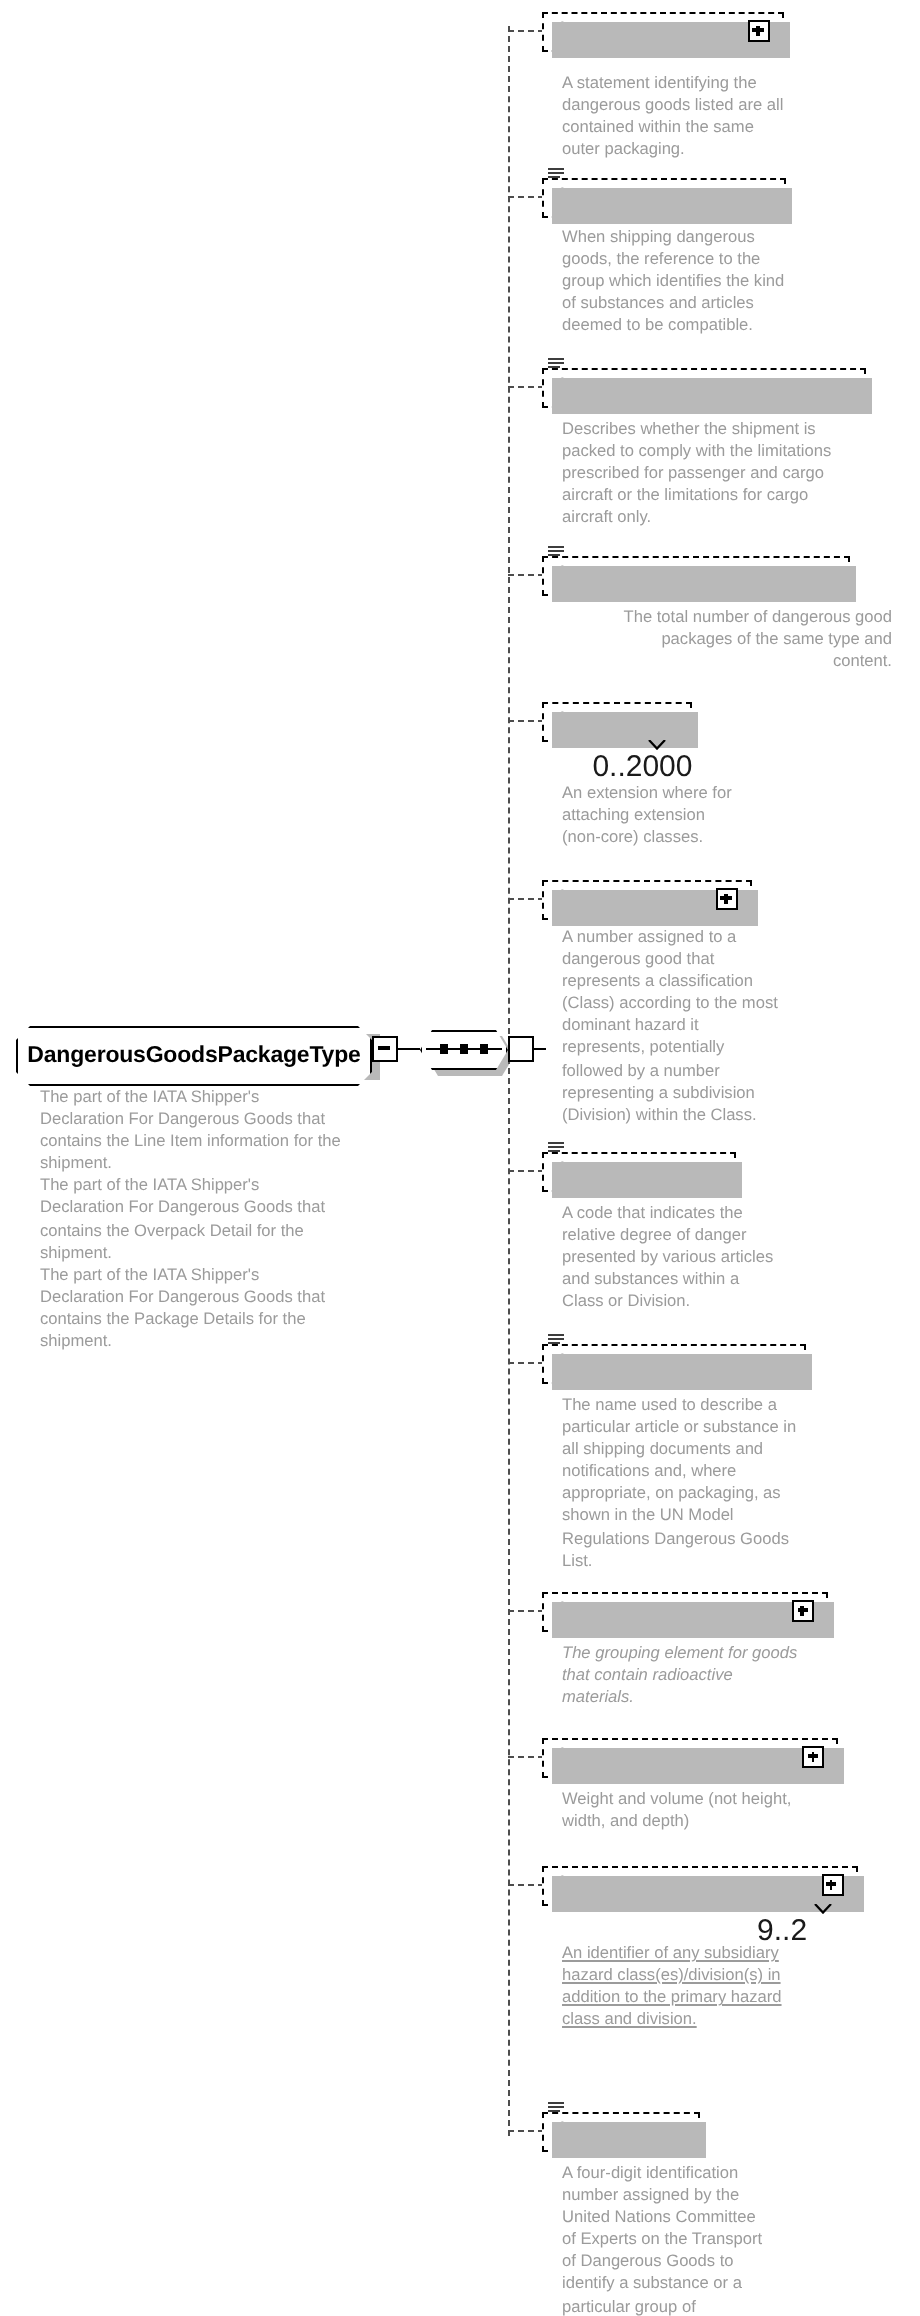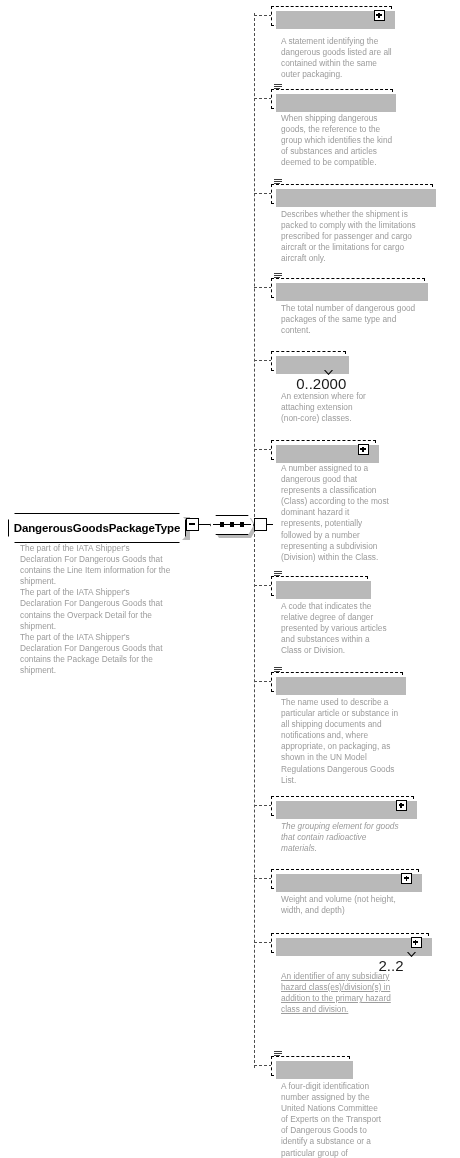--- a/index.html
+++ b/index.html
@@ -395,21 +395,21 @@
       <div class="el" style="top: 277px;"><div class="el-box">
           <div class="el-box-shadow"></div>
           <div class="attr-mark">
             <i></i>
             <i></i>
             <i></i>
           </div>
           <span class="el-prefix">fx:</span>
           <span class="el-name">dangerousGoodsQuantity</span>
         </div></div>
-      <div class="el-desc" style="top: 303px;">The total number of dangerous good
+      <div class="el-desc" style="top: 303px; text-align: right;">The total number of dangerous good
 packages of the same type and
 content.</div>
       <div class="branch" style="top: 360px;"></div>
       <div class="el" style="top: 350px;"><div class="el-box">
           <div class="el-box-shadow"></div>
           <span class="el-prefix">fx:</span>
           <span class="el-name">extension</span>
         </div></div>
       <div class="card-chevron" style="left: 324.188px; top: 370px;">
         <svg width="9" height="5" viewBox="0 0 9 5">
@@ -495,21 +495,21 @@
           <div class="el-box-shadow"></div>
           <span class="el-prefix">fx:</span>
           <span class="el-name">subsidiaryHazardClass</span>
           <span class="el-plus"></span>
         </div></div>
       <div class="card-chevron" style="left: 406.516px; top: 952px;">
         <svg width="9" height="5" viewBox="0 0 9 5">
           <path d="M0.5 0 L4.5 4.3 L8.5 0" fill="none" stroke="#000" stroke-width="1.1"></path>
         </svg>
       </div>
-      <div class="card-label" style="left: 378.516px; top: 957px;">2..2</div>
+      <div class="card-label" style="left: 378.516px; top: 957px;">9..2</div>
       <div class="el-desc" style="top: 971px; text-decoration: underline;">An identifier of any subsidiary
 hazard class(es)/division(s) in
 addition to the primary hazard
 class and division.</div>
       <div class="branch" style="top: 1065px;"></div>
       <div class="el" style="top: 1055px;"><div class="el-box">
           <div class="el-box-shadow"></div>
           <div class="attr-mark">
             <i></i>
             <i></i>

